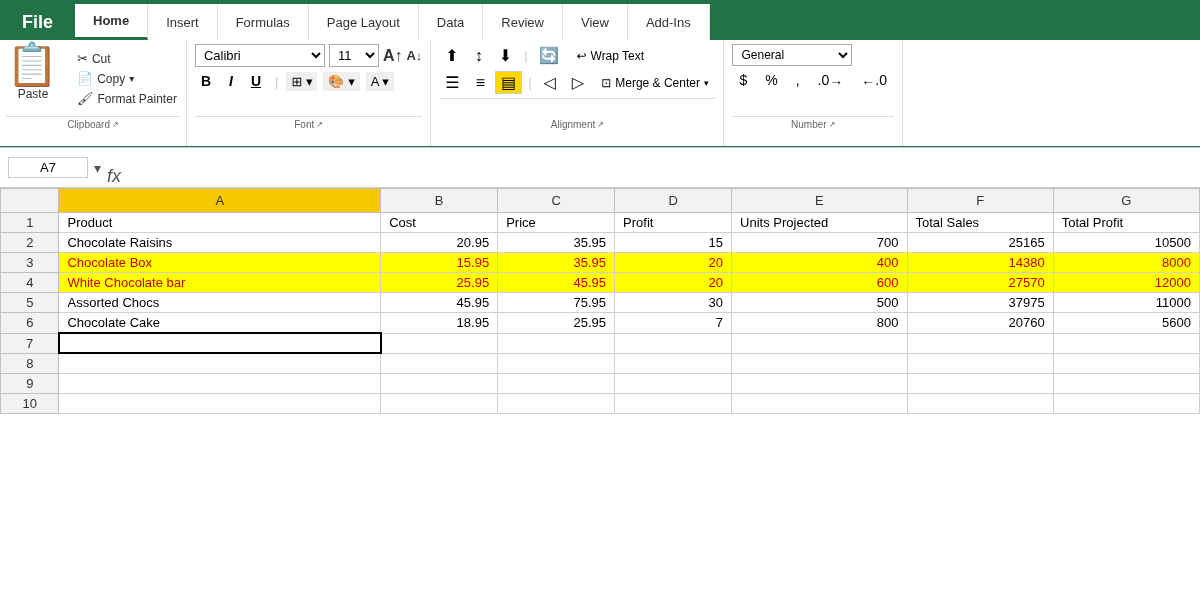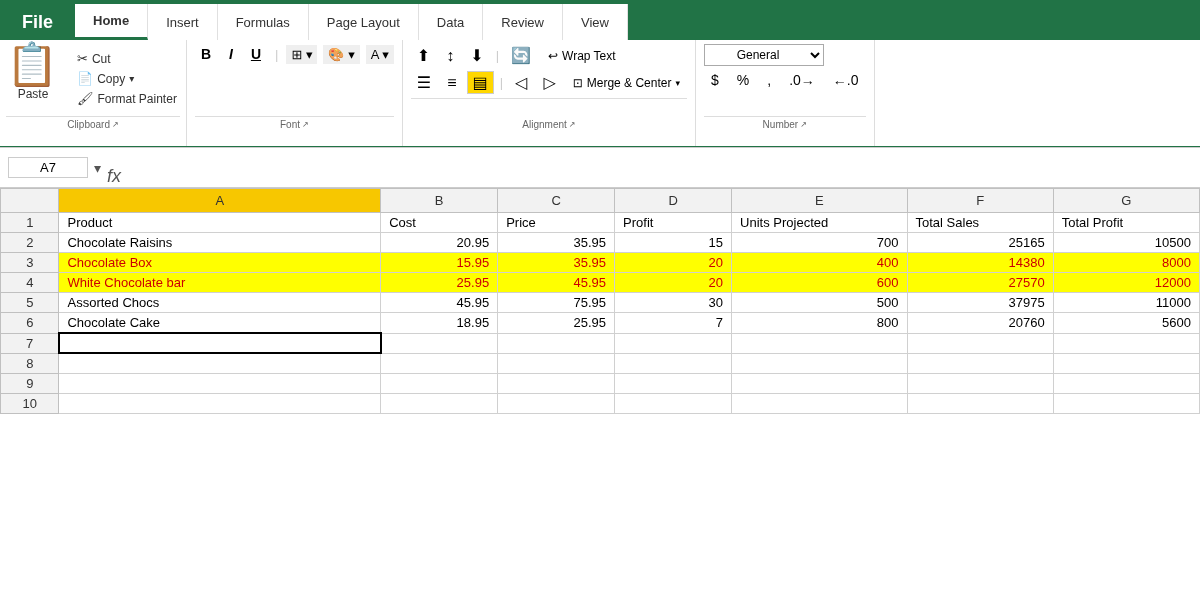--- a/index.html
+++ b/index.html
@@ -35,21 +35,21 @@
     
     .align-group { display: flex; flex-direction: column; border-right: 1px solid #ddd; padding: 4px 8px 16px 8px; min-width: 220px; }
     .align-row { display: flex; align-items: center; gap: 4px; margin-bottom: 4px; }
     .align-btn { font-size: 16px; border: 1px solid transparent; padding: 1px 5px; cursor: pointer; background: none; }
     .align-btn.active { background: #ffd700; border-color: #ccc; }
     .wrap-btn { display: flex; align-items: center; gap: 4px; border: 1px solid transparent; padding: 2px 6px; cursor: pointer; font-size: 12px; white-space: nowrap; }
     .merge-btn { display: flex; align-items: center; gap: 4px; border: 1px solid transparent; padding: 2px 6px; cursor: pointer; font-size: 12px; white-space: nowrap; }
 
     
     .number-group { display: flex; flex-direction: column; border-right: 1px solid #ddd; padding: 4px 8px 16px 8px; min-width: 130px; }
-    .number-format-select { border: 1px solid #aaa; padding: 2px 4px; font-size: 12px; background: #fff; cursor: pointer; width: 120px; margin-bottom: 4px; text-align: center; }
+    .number-format-select { border: 1px solid #aaa; padding: 2px 4px; font-size: 12px; background: #fff; cursor: pointer; width: 120px; margin-bottom: 4px; }
     .number-row { display: flex; align-items: center; gap: 4px; }
     .num-btn { border: 1px solid transparent; padding: 1px 6px; cursor: pointer; font-size: 14px; background: none; }
 
     
     .formula-bar { display: flex; align-items: center; background: #fff; border-bottom: 1px solid #ccc; height: 40px; padding: 0 8px; gap: 6px; }
     .cell-ref { border: 1px solid #ccc; width: 80px; padding: 2px 6px; font-size: 13px; text-align: center; }
     .formula-arrow { font-size: 14px; color: #555; cursor: pointer; }
     .fx-label { font-style: italic; color: #555; font-size: 18px; margin-top: 17px; }
     .formula-input { flex: 1; border: none; outline: none; font-size: 13px; padding: 2px 6px; }
 
@@ -84,20 +84,21 @@
 
 <div class="tab-bar">
   <div class="tab-file">File</div>
   <div class="tab-item active">Home</div>
   <div class="tab-item">Insert</div>
   <div class="tab-item">Formulas</div>
   <div class="tab-item">Page Layout</div>
   <div class="tab-item">Data</div>
   <div class="tab-item">Review</div>
   <div class="tab-item">View</div>
+  <div class="tab-item">Add-Ins</div>
 </div>
 
 <div class="ribbon" style="position:relative;">
   <div style="display:flex; align-items:stretch; background:#fff; min-height:80px; border-bottom:1px solid #217346;">
 
     <div class="clipboard-col">
       <div style="display:flex; align-items:flex-start; gap:6px; flex:1;">
 
         <div class="paste-btn">
           <div style="font-size:42px; color:#555; line-height:1;">📋</div>
@@ -120,20 +121,30 @@
           </div>
         </div>
       </div>
       <div style="font-size:10px; color:#666; text-align:center; border-top:1px solid #ddd; padding-top:2px; display:flex; align-items:center; justify-content:center; gap:2px;">
         <span>Clipboard</span>
         <span style="font-size:8px; cursor:pointer;">↗</span>
       </div>
     </div>
 
     <div class="font-group">
+      <div class="font-row1">
+        <select class="font-select">
+          <option>Calibri</option>
+        </select>
+        <select class="font-size-select">
+          <option>11</option>
+        </select>
+        <span class="font-grow" title="Grow Font">A↑</span>
+        <span class="font-grow" title="Shrink Font" style="font-size:13px;">A↓</span>
+      </div>
       <div class="font-row2">
         <button class="font-btn font-btn-B">B</button>
         <button class="font-btn font-btn-I">I</button>
         <button class="font-btn font-btn-U">U</button>
         <span style="color:#ccc; margin:0 2px;">|</span>
         <button class="borders-btn" title="Borders">⊞ ▾</button>
         <button class="highlight-btn" title="Fill Color">🎨 ▾</button>
         <button class="fontcolor-btn" title="Font Color">A ▾</button>
       </div>
       <div style="font-size:10px; color:#666; text-align:center; border-top:1px solid #ddd; padding-top:2px; margin-top:auto; display:flex; align-items:center; justify-content:center; gap:2px;">

